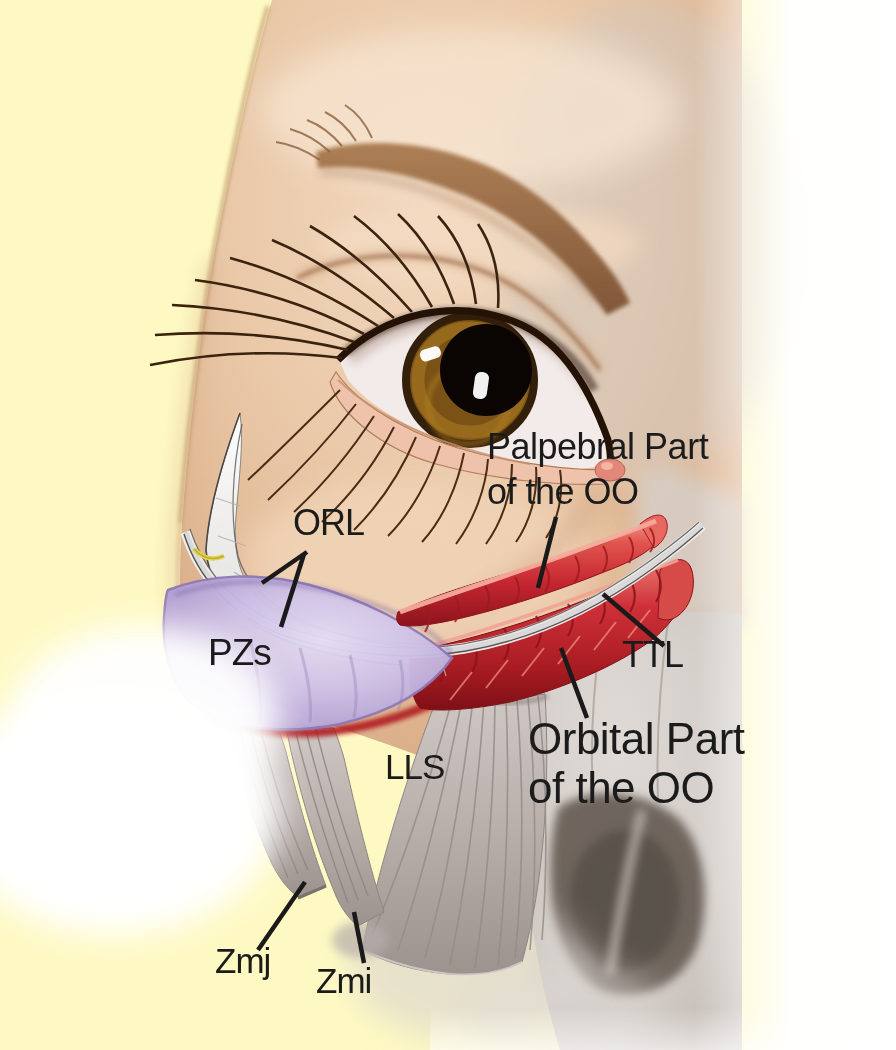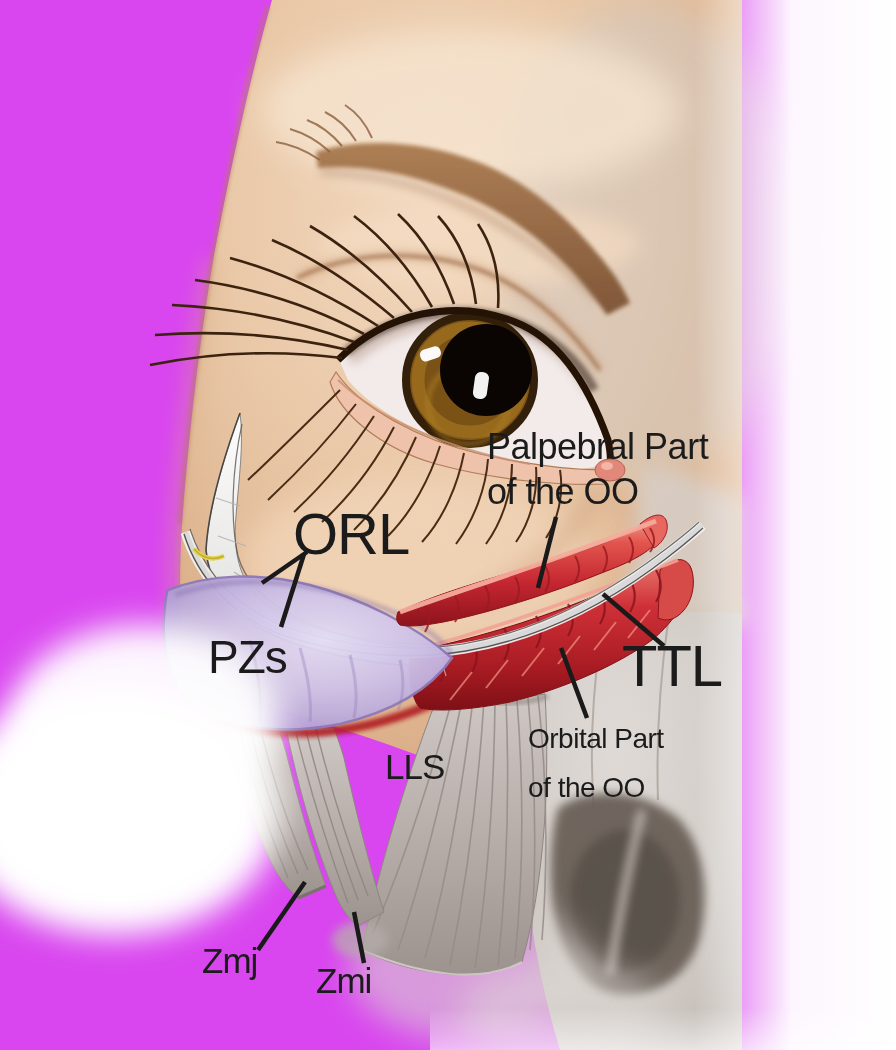--- a/index.html
+++ b/index.html
@@ -1,30 +1,30 @@
 <!DOCTYPE html>
 <html><head>
 <meta charset="utf-8">
 <style>
   html,body{margin:0;padding:0;background:#fff;}
   .stage{
-    position:relative;width:896px;height:1050px;background:#d946ef;overflow:hidden;
+    position:relative;width:896px;height:1050px;background:#fef9c3;overflow:hidden;
     font-family:"Liberation Sans", sans-serif;
   }
   .stage svg{position:absolute;left:0;top:0;}
   .lbl{
     position:absolute;color:#1b1b1b;font-weight:400;letter-spacing:-0.5px;
     white-space:nowrap;line-height:1;
   }
   .lbl span{display:block;}
   .f36{font-size:36px;line-height:45px;}
-  .f36b{font-size:28px;line-height:49px;}
-  .f44{font-size:58px;letter-spacing:-1px;}
+  .f36b{font-size:44px;line-height:49px;}
+  .f44{font-size:36px;letter-spacing:-1px;}
   .f45{font-size:35px;letter-spacing:-1px;}
-  .f46{font-size:46px;letter-spacing:-1px;}
+  .f46{font-size:37px;letter-spacing:-1px;}
 </style>
 </head>
 <body>
 
 <div class="stage">
 
 <svg width="896" height="1050" viewBox="0 0 896 1050">
   <defs>
     <radialGradient id="gSkin" cx="0.45" cy="0.28" r="0.85">
       <stop offset="0%" stop-color="#f2d8bf"></stop>
@@ -252,16 +252,16 @@
   <span>of the OO</span>
 </div>
 <div class="lbl f44" style="left:293px;top:505px">ORL</div>
 <div class="lbl f46" style="left:208px;top:634px">PZs</div>
 <div class="lbl f44" style="left:622px;top:637px">TTL</div>
 <div class="lbl f45" style="left:385px;top:749px">LLS</div>
 <div class="lbl f36b" style="left:528px;top:714px">
   <span>Orbital Part</span>
   <span>of the OO</span>
 </div>
-<div class="lbl f45" style="left:202px;top:943px">Zmj</div>
+<div class="lbl f45" style="left:215px;top:943px">Zmj</div>
 <div class="lbl f45" style="left:316px;top:963px">Zmi</div>
 
 </div>
 
 </body></html>

